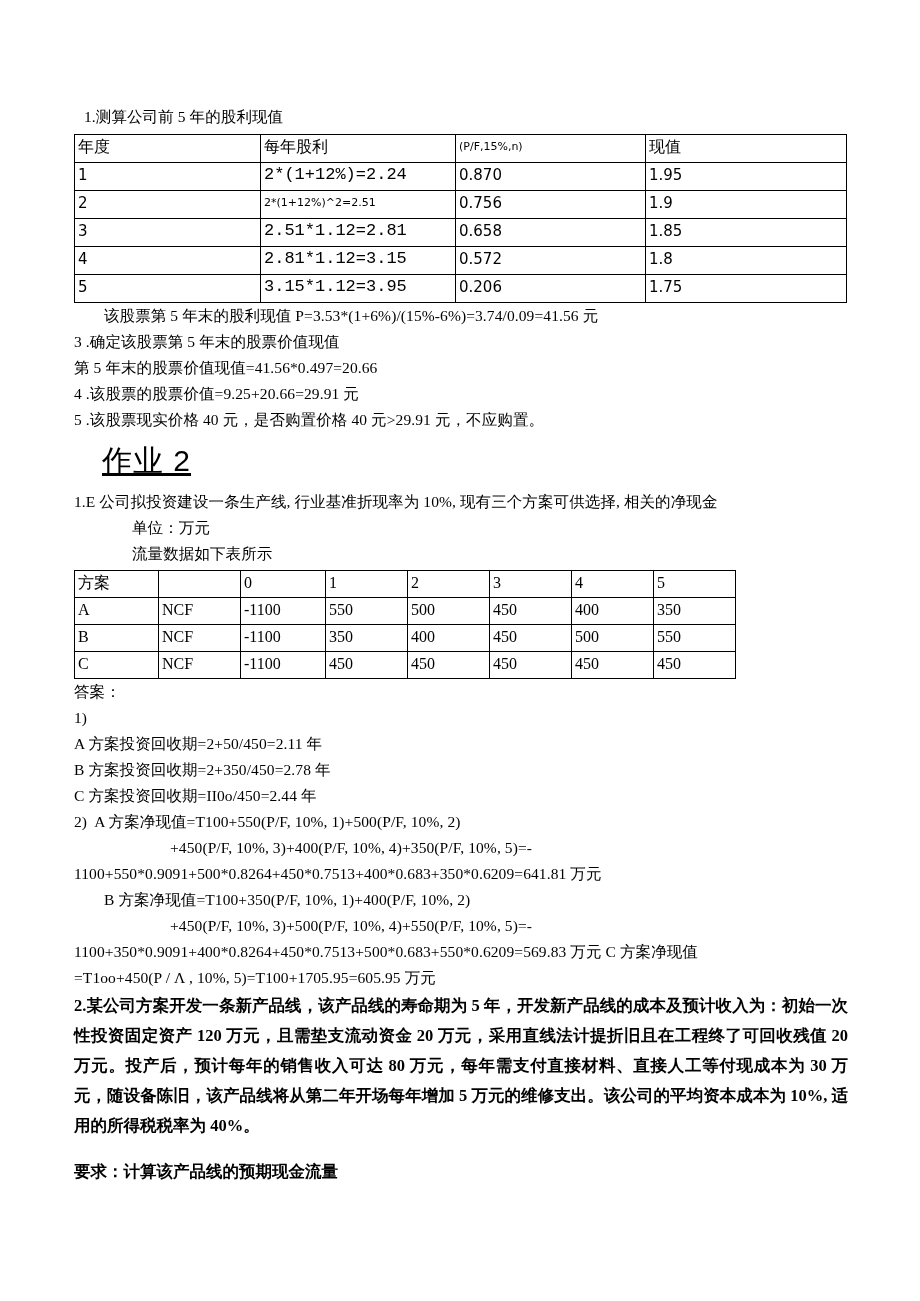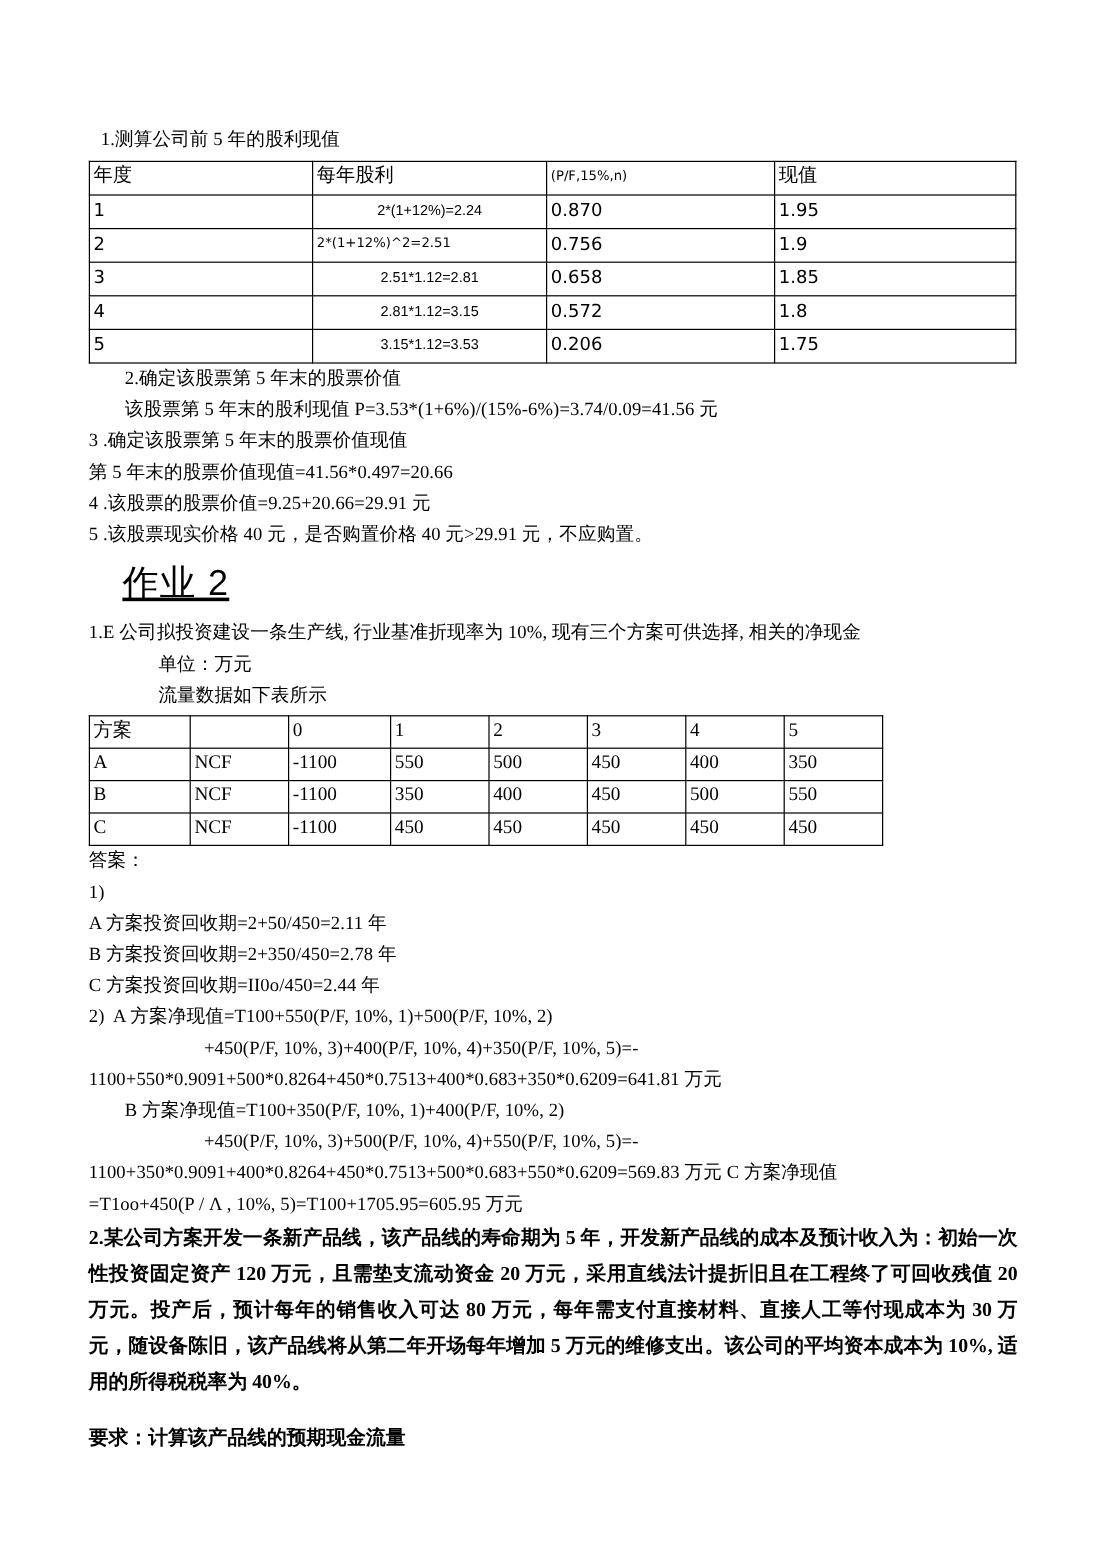--- a/index.html
+++ b/index.html
@@ -77,24 +77,23 @@
   }
   .tbl-dividend td {
     height: 24px;
   }
   .tbl-dividend .cn {
     font-family: "Liberation Serif", "DejaVu Serif", serif;
     font-size: 16px;
     line-height: 22px;
   }
   .tbl-dividend .mono {
-    font-family: Liberation Sans, sans-serif;
-    font-size: 12px;
-    line-height: 22px;
-    text-align: center;
+    font-family: Liberation Mono, monospace;
+    font-size: 17px;
+    line-height: 22px;
   }
   .tbl-dividend .num {
     font-family: "DejaVu Sans", "Liberation Sans", sans-serif;
     font-size: 15px;
     line-height: 22px;
   }
   .tbl-dividend .small {
     font-family: "DejaVu Sans", "Liberation Sans", sans-serif;
     font-size: 11px;
     line-height: 22px;
@@ -156,28 +155,27 @@
           <td class="num">1.85</td>
         </tr>
         <tr>
           <td class="num">4</td>
           <td class="mono">2.81*1.12=3.15</td>
           <td class="num">0.572</td>
           <td class="num">1.8</td>
         </tr>
         <tr>
           <td class="num">5</td>
-          <td class="mono">3.15*1.12=3.53</td>
+          <td class="mono">3.15*1.12=3.95</td>
           <td class="num">0.206</td>
           <td class="num">1.75</td>
         </tr>
       </tbody>
     </table>
 
-    <div class="line indent-2">2.确定该股票第 5 年末的股票价值</div>
     <div class="line indent-2">该股票第 5 年末的股利现值 P=3.53*(1+6%)/(15%-6%)=3.74/0.09=41.56 元</div>
     <div class="line">3 .确定该股票第 5 年末的股票价值现值</div>
     <div class="line">第 5 年末的股票价值现值=41.56*0.497=20.66</div>
     <div class="line">4 .该股票的股票价值=9.25+20.66=29.91 元</div>
     <div class="line">5 .该股票现实价格 40 元，是否购置价格 40 元&gt;29.91 元，不应购置。</div>
 
     <div class="spacer-sm"></div>
 
     <div class="heading">作业 2</div>
 

